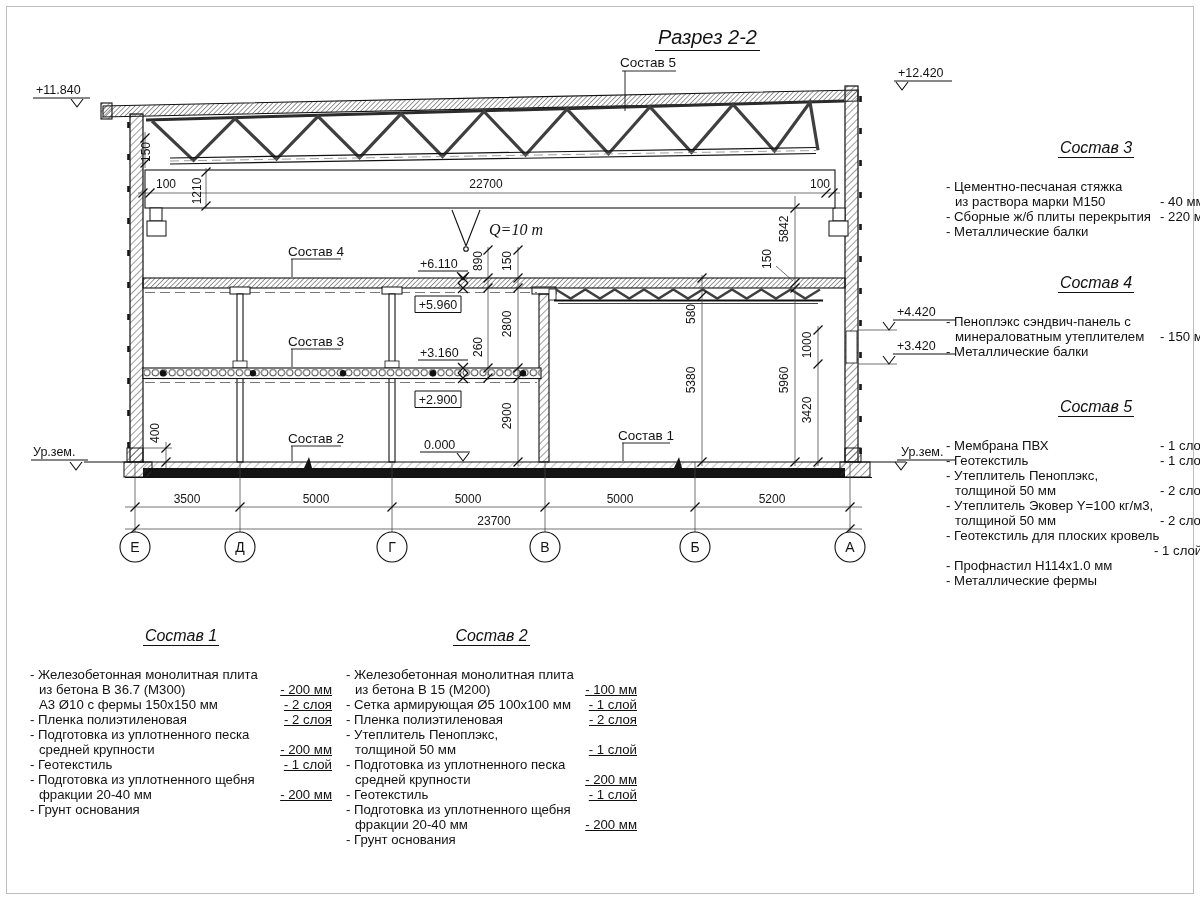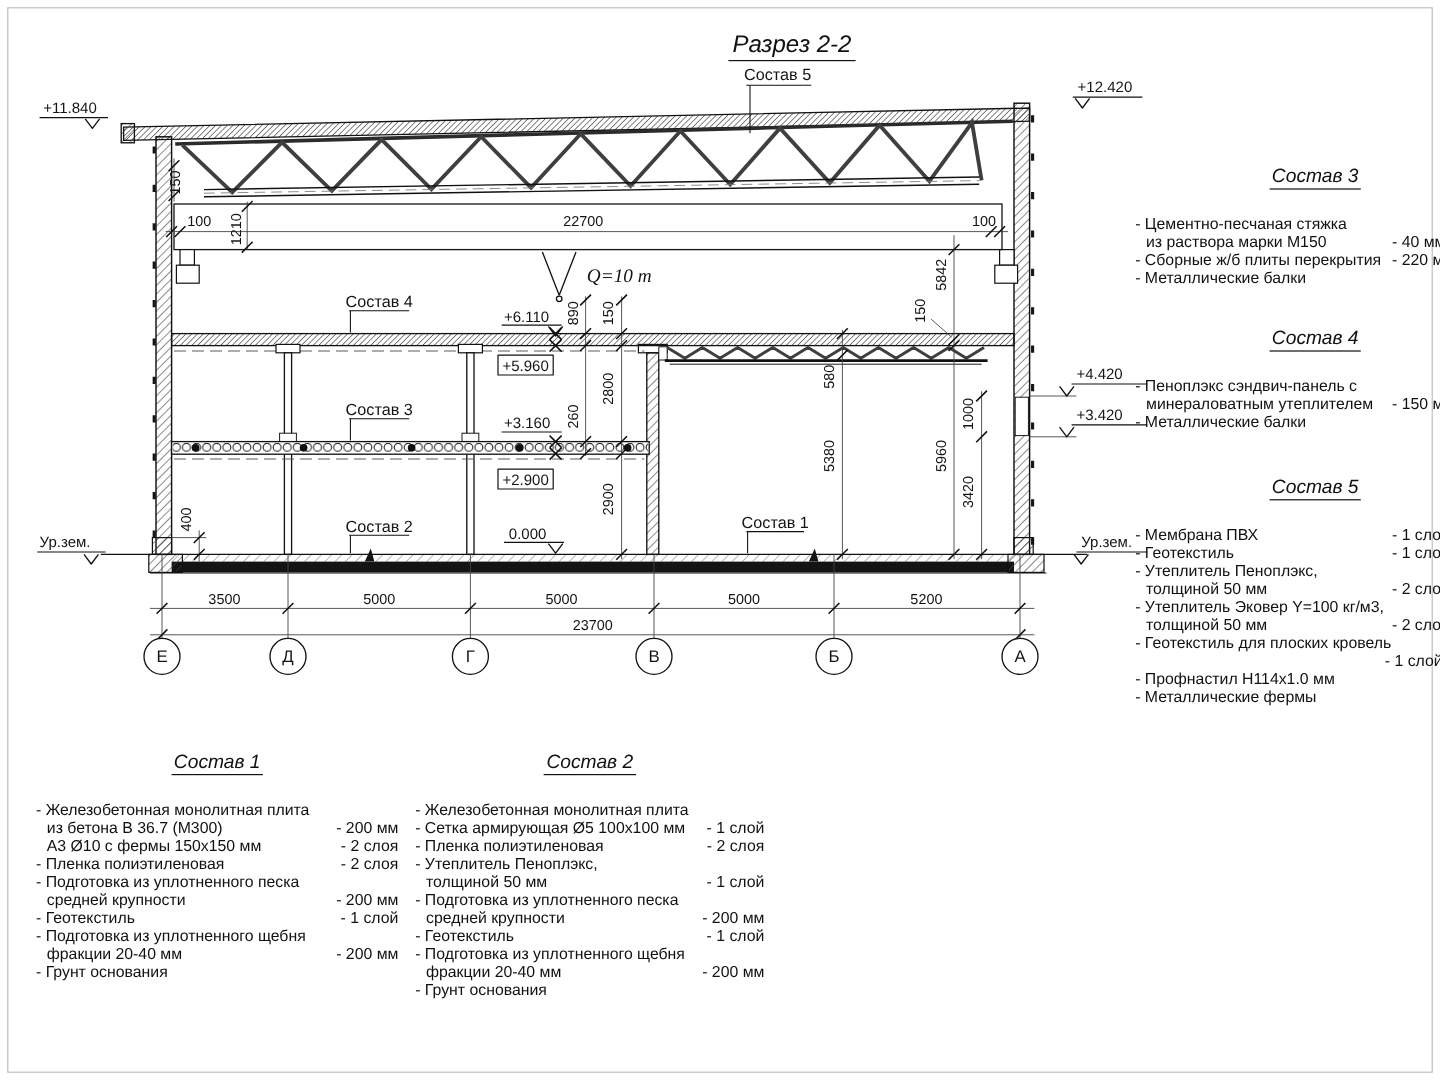--- a/index.html
+++ b/index.html
@@ -13,23 +13,23 @@
   .co{font-size:13.5px;}
   .ax{font-size:14px;}
   .crane-t{font-family:"Liberation Serif","DejaVu Serif",serif;font-style:italic;font-size:16px;}
   .block{position:absolute;z-index:2;font-size:13.2px;line-height:15px;}
   .block h3{margin:0 0 23px 0;font-size:16px;line-height:17px;font-weight:normal;
             font-style:italic;text-align:center;}
   .block h3 span{border-bottom:1.3px solid #111;padding:0 2px 1px 2px;}
   .ln{position:relative;height:15px;white-space:nowrap;}
   .ln.c{padding-left:9px;}
   .vl{position:absolute;top:0;white-space:nowrap;}
-  .b12 .vl{right:0;}
+  .b12 .vl{right:0;text-decoration:underline;}
   .b345 .vl{left:214px;}
-  #main-title{position:absolute;z-index:2;left:560px;top:26px;width:200px;text-align:center;
+  #main-title{position:absolute;z-index:2;left:560px;top:26px;width:200px;text-align:right;
               font-size:20px;font-style:italic;}
   #main-title span{border-bottom:1.6px solid #111;padding:0 3px 2px 3px;}
 </style>
 </head>
 <body>
 
 <div id="stage">
 
 <svg width="1200" height="900" viewBox="0 0 1200 900">
   <defs>
@@ -371,20 +371,21 @@
   <div class="ln c"><span class="nm">средней крупности</span><span class="vl">- 200 мм</span></div>
   <div class="ln"><span class="nm">- Геотекстиль</span><span class="vl">- 1 слой</span></div>
   <div class="ln"><span class="nm">- Подготовка из уплотненного щебня</span><span class="vl"></span></div>
   <div class="ln c"><span class="nm">фракции 20-40 мм</span><span class="vl">- 200 мм</span></div>
   <div class="ln"><span class="nm">- Грунт основания</span><span class="vl"></span></div>
 </div>
 
 <div class="block b12" style="left:346px;top:627px;width:291px;">
   <h3><span>Состав 2</span></h3>
   <div class="ln"><span class="nm">- Железобетонная монолитная плита</span><span class="vl"></span></div>
+  <div class="ln c"><span class="nm">из бетона В 15 (М200)</span><span class="vl">- 100 мм</span></div>
   <div class="ln"><span class="nm">- Сетка армирующая Ø5 100х100 мм</span><span class="vl">- 1 слой</span></div>
   <div class="ln"><span class="nm">- Пленка полиэтиленовая</span><span class="vl">- 2 слоя</span></div>
   <div class="ln"><span class="nm">- Утеплитель Пеноплэкс,</span><span class="vl"></span></div>
   <div class="ln c"><span class="nm">толщиной 50 мм</span><span class="vl">- 1 слой</span></div>
   <div class="ln"><span class="nm">- Подготовка из уплотненного песка</span><span class="vl"></span></div>
   <div class="ln c"><span class="nm">средней крупности</span><span class="vl">- 200 мм</span></div>
   <div class="ln"><span class="nm">- Геотекстиль</span><span class="vl">- 1 слой</span></div>
   <div class="ln"><span class="nm">- Подготовка из уплотненного щебня</span><span class="vl"></span></div>
   <div class="ln c"><span class="nm">фракции 20-40 мм</span><span class="vl">- 200 мм</span></div>
   <div class="ln"><span class="nm">- Грунт основания</span><span class="vl"></span></div>

